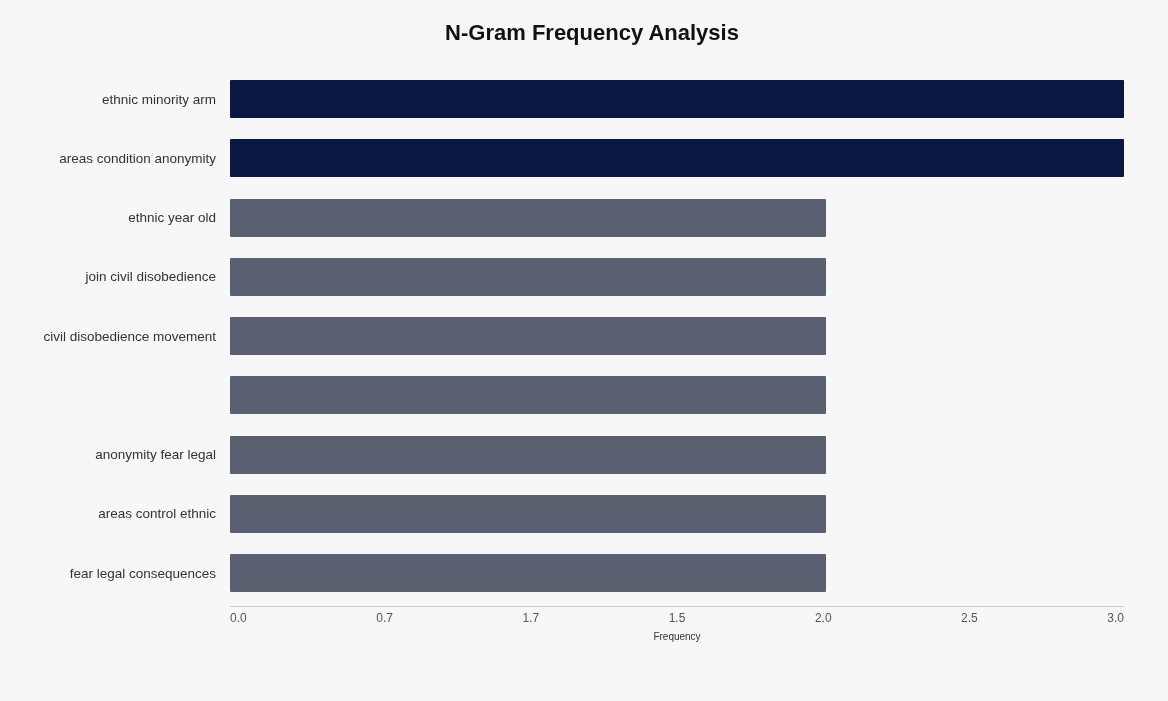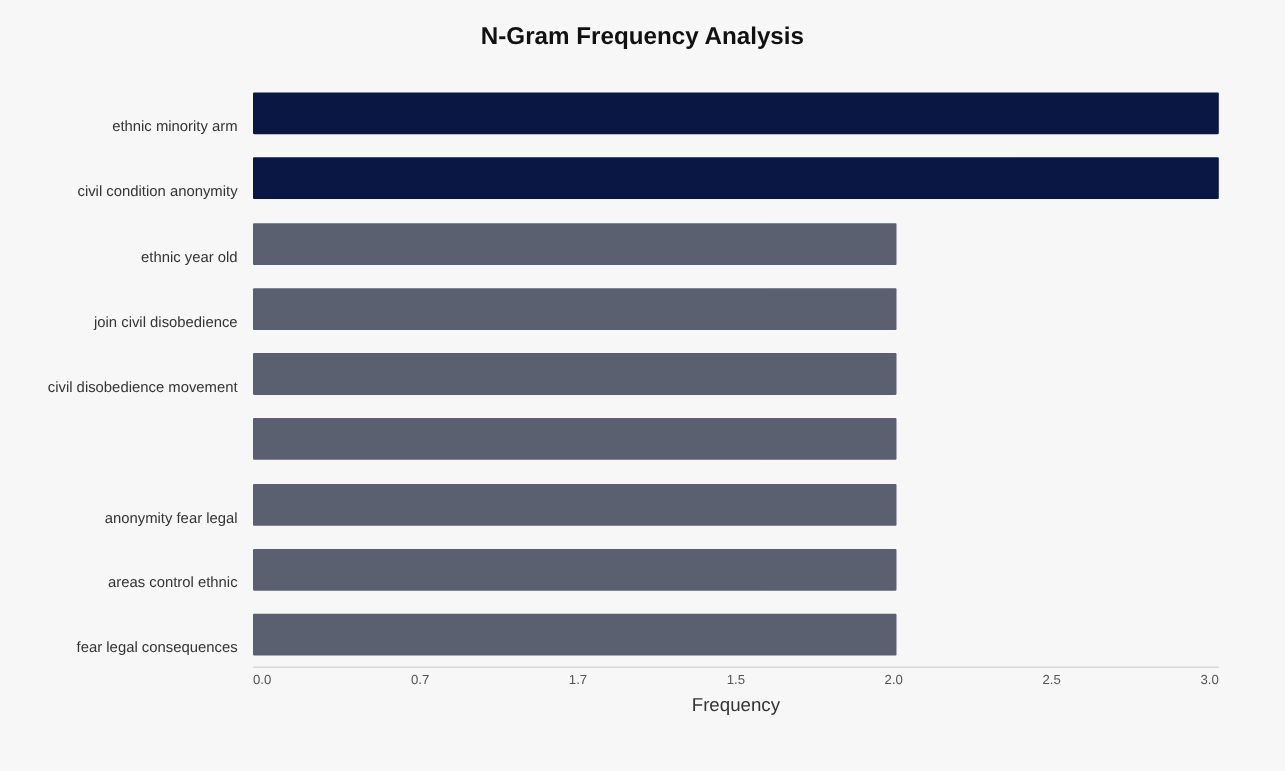--- a/index.html
+++ b/index.html
@@ -10,21 +10,21 @@
       height: 701px;
       display: flex;
       align-items: center;
       justify-content: center;
     }
     .chart-container {
       background: #f7f7f7;
       width: 1168px;
       height: 701px;
       position: relative;
-      padding: 20px 60px 80px 230px;
+      padding: 20px 44px 80px 230px;
     }
     .chart-title {
       text-align: center;
       font-size: 22px;
       font-weight: bold;
       color: #111;
       margin-bottom: 30px;
       margin-left: -170px;
     }
     .chart-area {
@@ -34,21 +34,21 @@
     }
     .bars-wrapper {
       display: flex;
       flex-direction: column;
       gap: 0px;
       height: 520px;
       justify-content: space-between;
     }
     .bar-row {
       display: flex;
-      align-items: flex-end;
+      align-items: center;
       height: 46px;
     }
     .bar-label {
       width: 220px;
       text-align: right;
       padding-right: 14px;
       font-size: 13.5px;
       color: #333;
       flex-shrink: 0;
       margin-left: -220px;
@@ -84,40 +84,40 @@
       margin-top: 4px;
       gap: 48px;
     }
     .x-tick {
       font-size: 12px;
       color: #555;
       text-align: center;
     }
     .x-axis-label {
       text-align: center;
-      font-size: 17px;
+      font-size: 10px;
       color: #333;
       margin-top: 6px;
     }
   </style>
 </head>
 <body>
 
 <div class="chart-container">
   <div class="chart-title">N-Gram Frequency Analysis</div>
   <div class="chart-area">
     <div class="bars-wrapper" id="bars-wrapper">
     <div class="bar-row">
           <div class="bar-label">ethnic minority arm</div>
           <div class="bar-track" style="position: relative;">
             <div class="bar-fill dark" style="width: 100%;"></div>
           </div>
         </div>
         <div class="bar-row">
-          <div class="bar-label">civil condition anonymity</div>
+          <div class="bar-label">areas condition anonymity</div>
           <div class="bar-track" style="position: relative;">
             <div class="bar-fill dark" style="width: 100%;"></div>
           </div>
         </div>
         <div class="bar-row">
           <div class="bar-label">ethnic year old</div>
           <div class="bar-track" style="position: relative;">
             <div class="bar-fill gray" style="width: 66.6667%;"></div>
           </div>
         </div>

